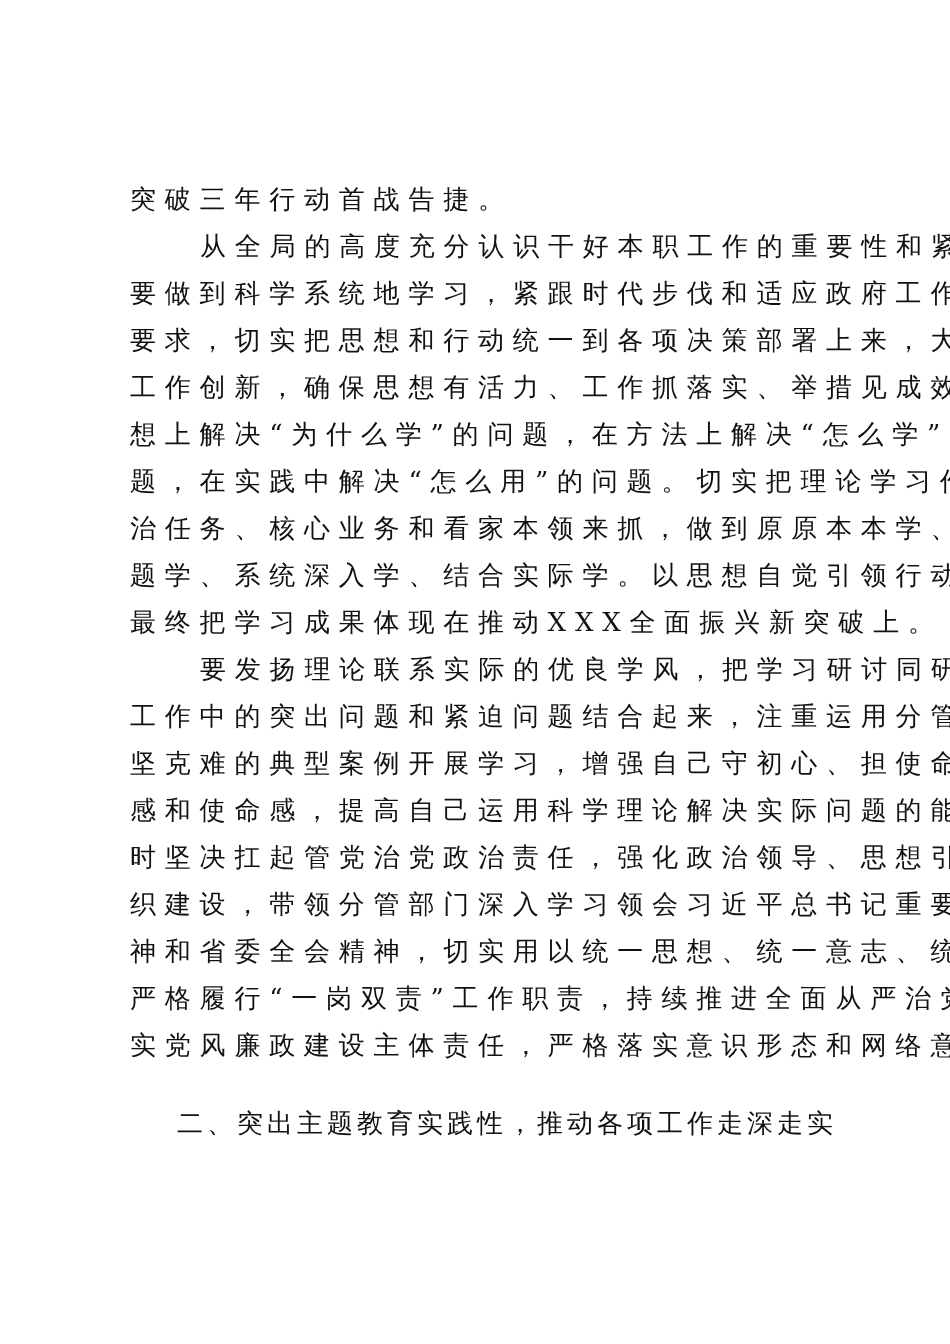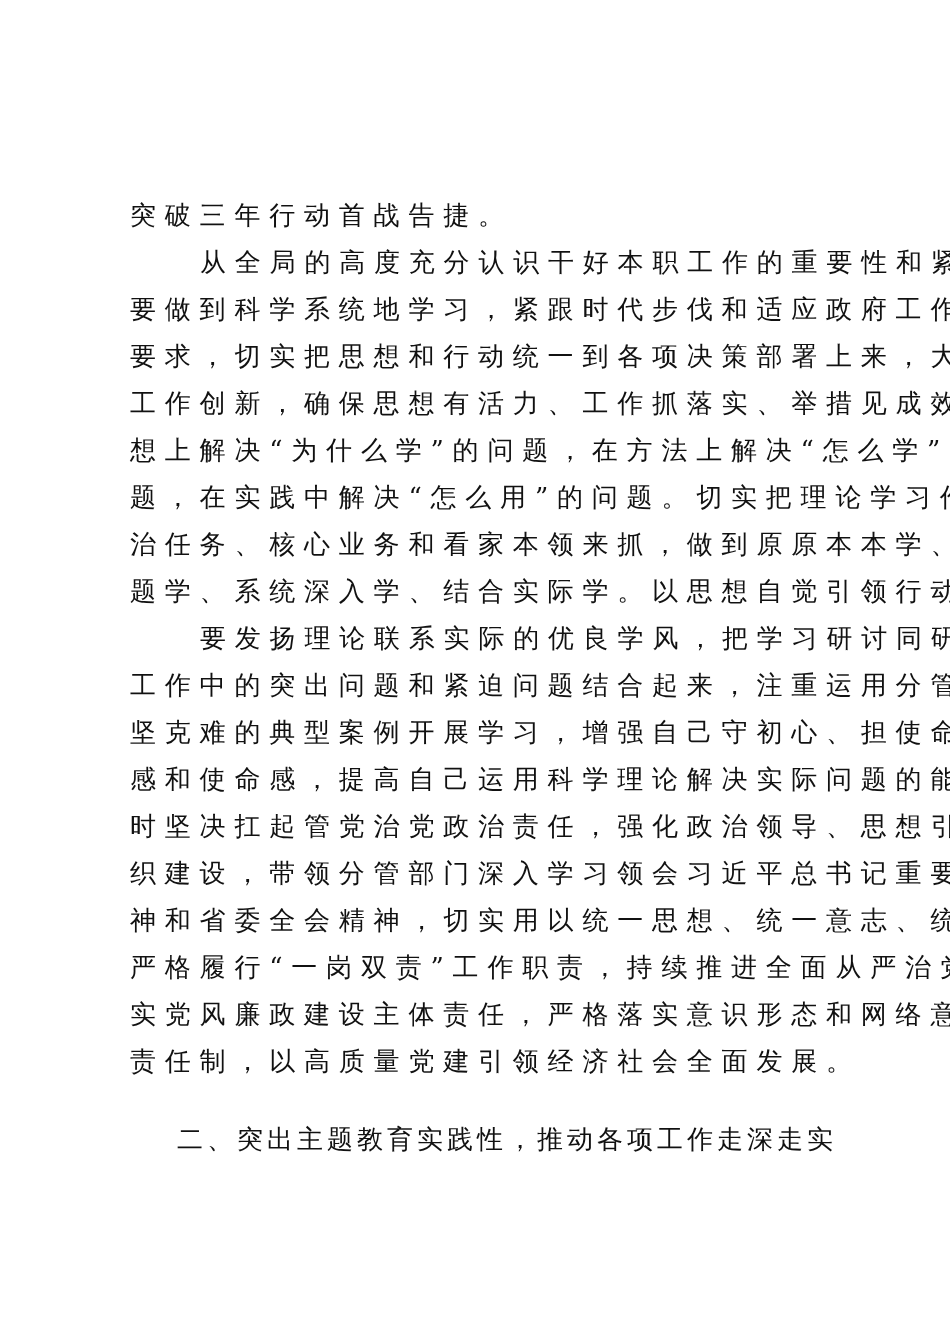--- a/index.html
+++ b/index.html
@@ -11,21 +11,21 @@
       width: 950px;
       height: 1344px;
       position: relative;
       overflow: hidden;
       font-family: "DejaVu Serif", "Liberation Serif", serif;
       color: #111111;
     }
     .page {
       position: absolute;
       left: 0;
-      top: 16px;
+      top: 0;
       width: 950px;
       height: 1104px;
       background: #ffffff;
     }
     .body-text {
       position: absolute;
       left: 130px;
       top: 176px;
       width: 705px;
     }
@@ -63,27 +63,27 @@
     <div class="line">突破三年行动首战告捷。</div>
 
     <div class="line indent">从全局的高度充分认识干好本职工作的重要性和紧迫性，</div>
     <div class="line">要做到科学系统地学习，紧跟时代步伐和适应政府工作发展新</div>
     <div class="line">要求，切实把思想和行动统一到各项决策部署上来，大力推进</div>
     <div class="line">工作创新，确保思想有活力、工作抓落实、举措见成效。在思</div>
     <div class="line">想上解决“为什么学”的问题，在方法上解决“怎么学”的问</div>
     <div class="line">题，在实践中解决“怎么用”的问题。切实把理论学习作为政</div>
     <div class="line">治任务、核心业务和看家本领来抓，做到原原本本学、带着问</div>
     <div class="line">题学、系统深入学、结合实际学。以思想自觉引领行动自觉，</div>
+    <div class="line">最终把学习成果体现在推动XXX全面振兴新突破上。</div>
 
     <div class="line indent">要发扬理论联系实际的优良学风，把学习研讨同研究解决</div>
     <div class="line">工作中的突出问题和紧迫问题结合起来，注重运用分管领域攻</div>
     <div class="line">坚克难的典型案例开展学习，增强自己守初心、担使命的责任</div>
     <div class="line">感和使命感，提高自己运用科学理论解决实际问题的能力。同</div>
     <div class="line">时坚决扛起管党治党政治责任，强化政治领导、思想引领、组</div>
     <div class="line">织建设，带领分管部门深入学习领会习近平总书记重要讲话精</div>
     <div class="line">神和省委全会精神，切实用以统一思想、统一意志、统一行动。</div>
     <div class="line">严格履行“一岗双责”工作职责，持续推进全面从严治党，压</div>
     <div class="line">实党风廉政建设主体责任，严格落实意识形态和网络意识形态</div>
-    <div class="line">责任制，以高质量党建引领经济社会全面发展。</div>
   </div>
 
   <div class="heading">二、突出主题教育实践性，推动各项工作走深走实</div>
 </div>
 
 </body></html>

